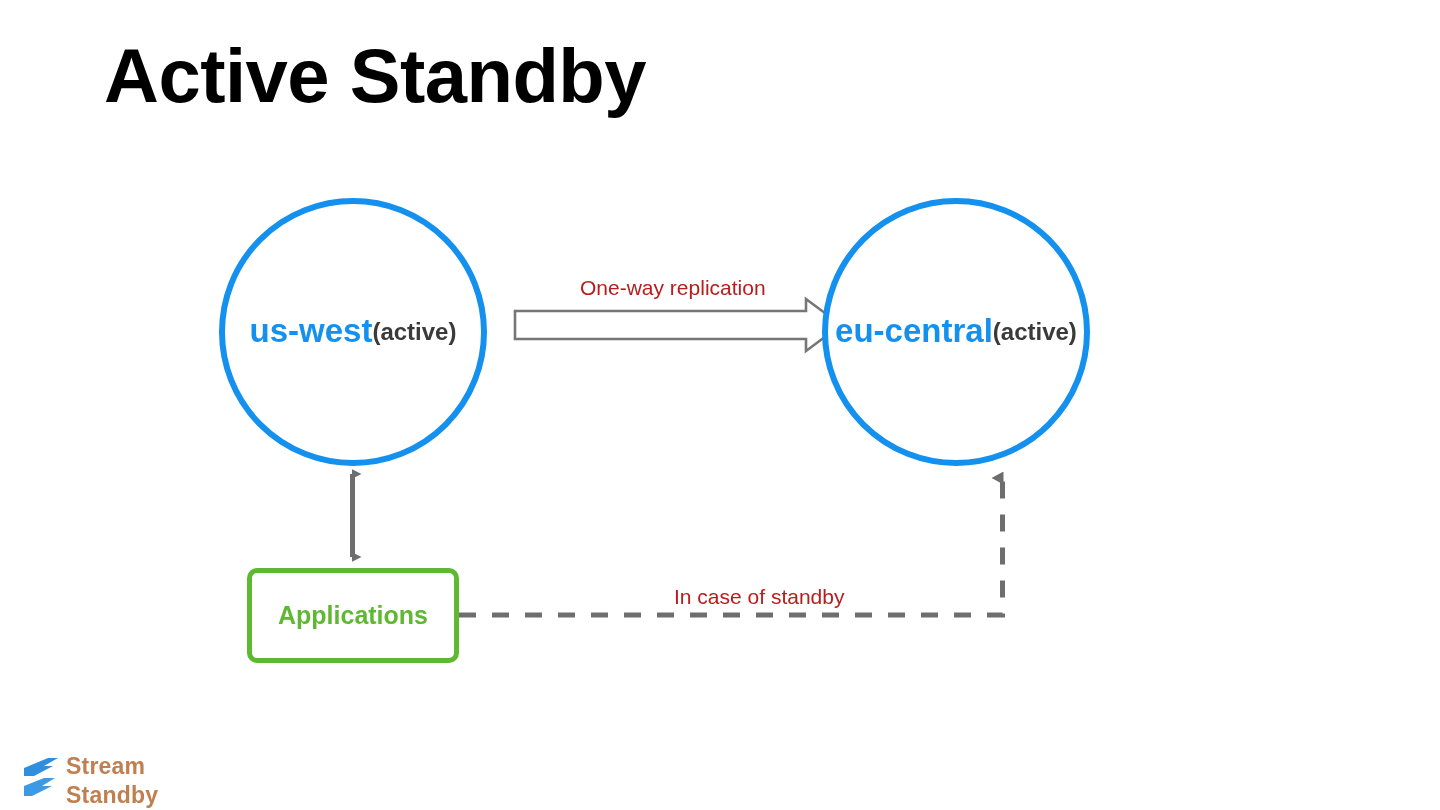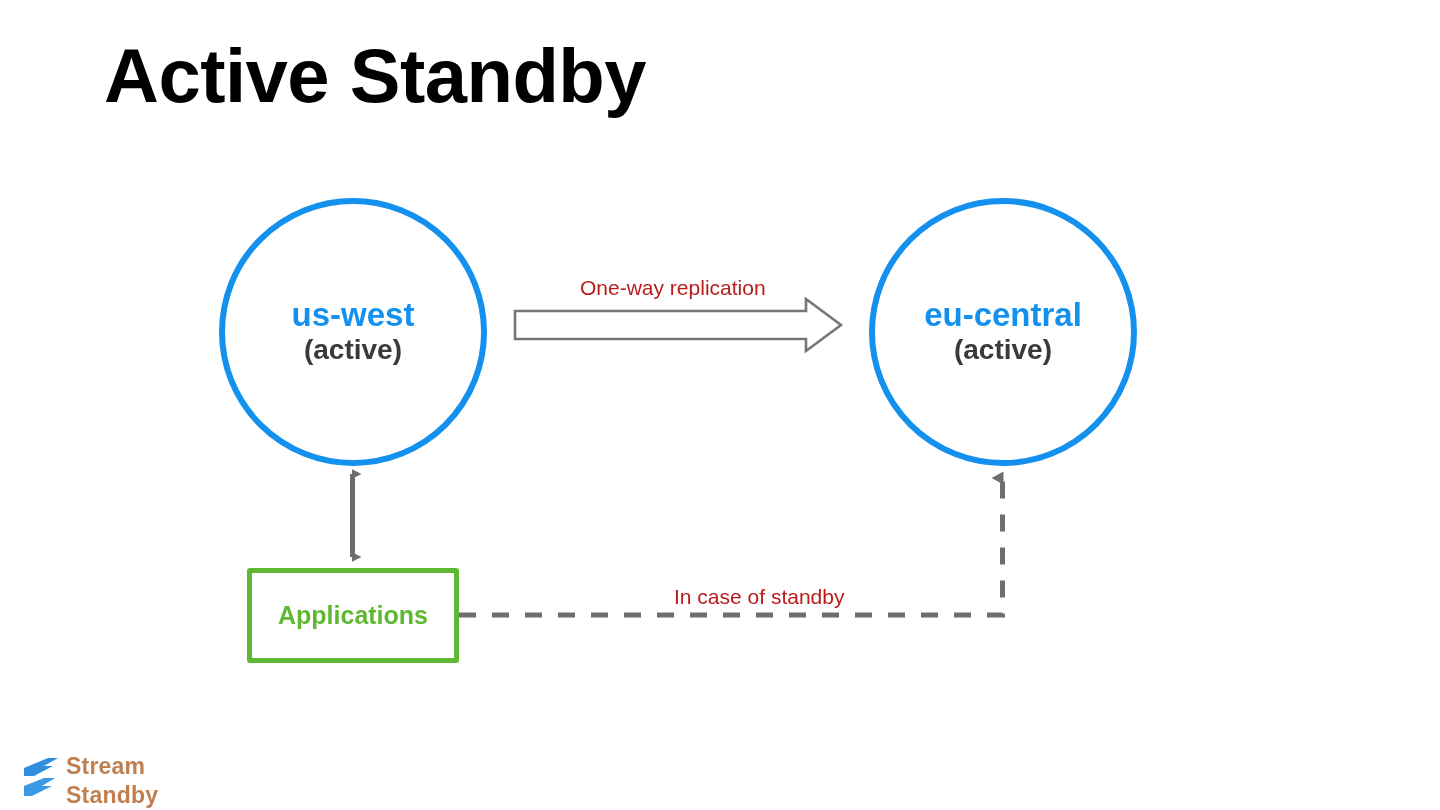--- a/index.html
+++ b/index.html
@@ -50,56 +50,55 @@
   
   .region-node {
     position: absolute;
     width: 268px;
     height: 268px;
     border-radius: 50%;
     border: 6px solid #1490EF;
     box-sizing: border-box;
     background: #ffffff;
     display: flex;
-    flex-direction: column;
     align-items: center;
     justify-content: center;
   }
   #node-us-west { left: 219px; top: 198px; }
-  #node-eu-central { left: 869px; top: 198px; }
+  #node-eu-central { left: 822px; top: 198px; }
 
   .region-name {
     font-family: "Liberation Sans", sans-serif;
     font-size: 33px;
     font-weight: bold;
     color: #1490EF;
     line-height: 1.05;
     white-space: nowrap;
     margin-bottom: 2px;
   }
   .region-role {
     font-family: "Liberation Sans", sans-serif;
-    font-size: 28px;
+    font-size: 24px;
     font-weight: bold;
     color: #3A3A3A;
     line-height: 1.1;
     white-space: nowrap;
     text-align: center;
   }
 
   
   .apps-box {
     position: absolute;
     left: 247px;
     top: 568px;
     width: 212px;
     height: 95px;
     box-sizing: border-box;
     border: 5px solid #5FB832;
-    border-radius: 3px;
+    border-radius: 10px;
     background: #ffffff;
     display: flex;
     align-items: center;
     justify-content: center;
   }
   .apps-label {
     font-family: "Liberation Sans", sans-serif;
     font-size: 25px;
     font-weight: bold;
     color: #5FB832;

